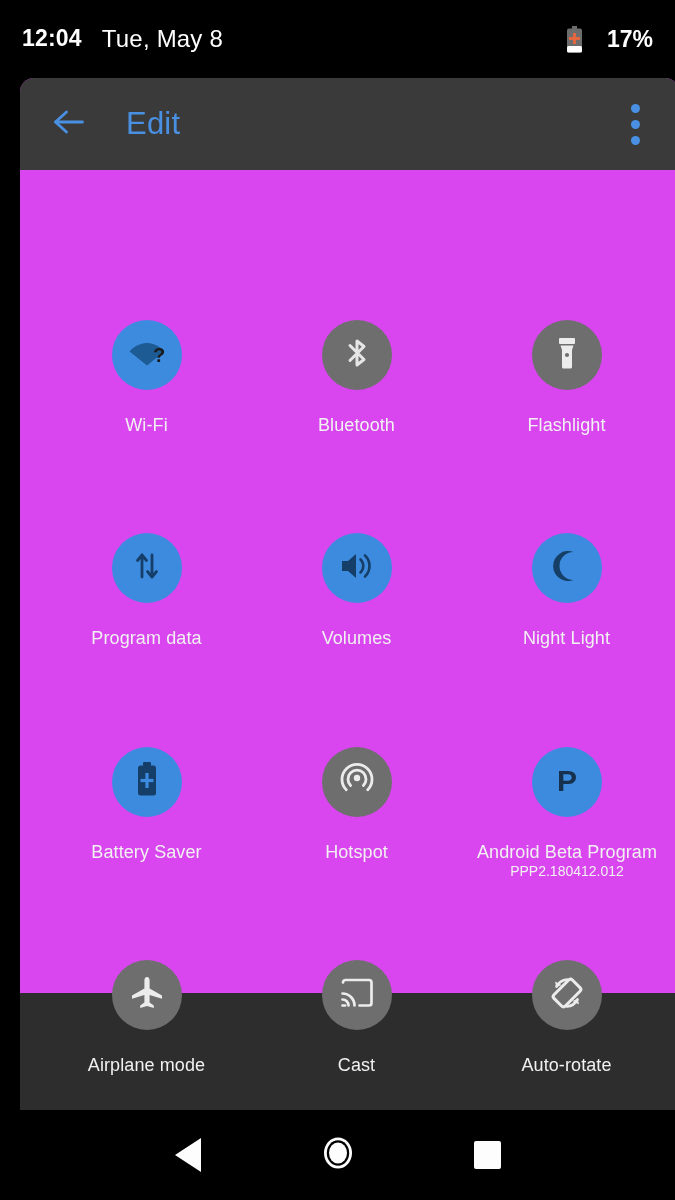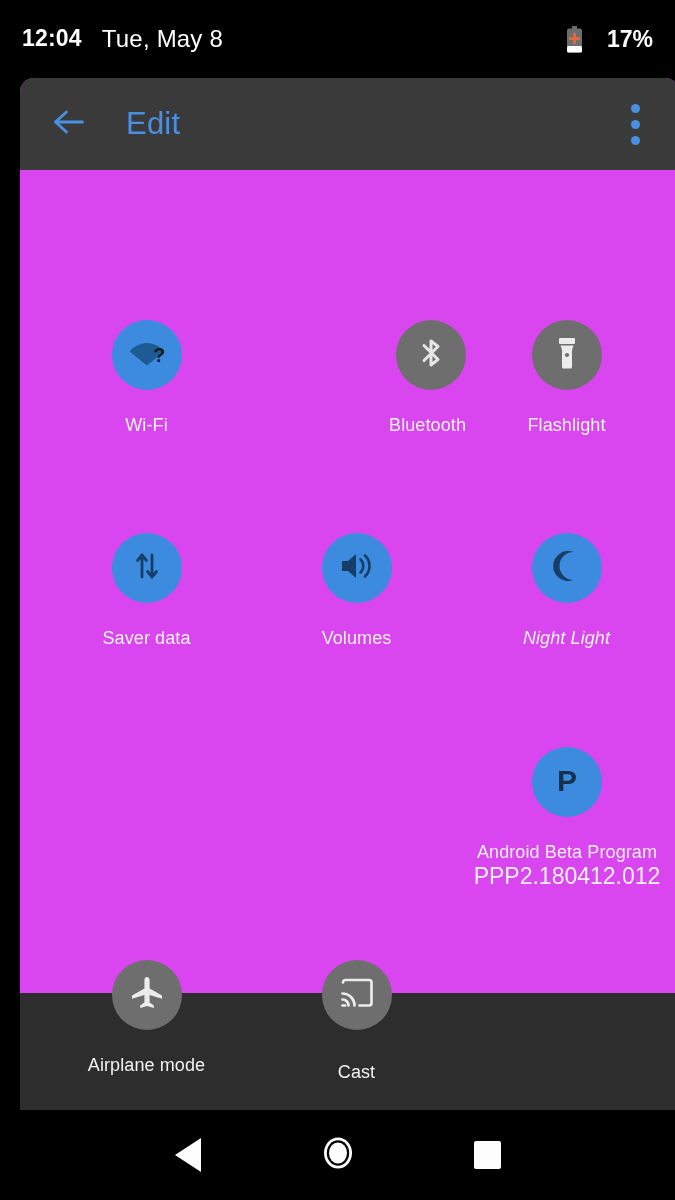--- a/index.html
+++ b/index.html
@@ -97,21 +97,21 @@
     margin-top:25px;
     color:#f1f1f1;
     font-size:18px;
     text-align:center;
     line-height:1.18;
     letter-spacing:0.1px;
     white-space:nowrap;
   }
   .tile-sub {
     color:#f1f1f1;
-    font-size:23px;
+    font-size:14px;
     text-align:right;
     line-height:1.18;
     white-space:nowrap;
   }
   .tile.wide { width:290px; }
 
   
   #navbar {
     position:absolute; left:0; bottom:0;
     width:675px; height:90px;
@@ -188,21 +188,21 @@
           <span>
             <svg width="42" height="42" viewBox="0 0 42 42">
               <path d="M21 11 C12.5 11 6 16.5 3.6 19.4 L21 33.5 L38.4 19.4 C36 16.5 29.5 11 21 11 Z" fill="#1d5b95"></path>
               <text x="27" y="30" font-family="Liberation Sans, sans-serif" font-size="20" font-weight="bold" fill="#1b1b1b">?</text>
             </svg>
           </span>
         </div>
         <div class="tile-label">Wi-Fi</div>
       </div>
 
-      <div class="tile" style="left:227px; top:150px;align-items:flex-end;">
+      <div class="tile" style="left:227px; top:150px;">
         <div class="tile-circle off">
           <span>
             <svg width="38" height="38" viewBox="0 0 38 38">
               <path d="M12 11.5 L26 25.5 L19 31 L19 7 L26 12.5 L12 26.5" fill="none" stroke="#e6e6e6" stroke-width="3" stroke-linecap="round" stroke-linejoin="round"></path>
             </svg>
           </span>
         </div>
         <div class="tile-label">Bluetooth</div>
       </div>
 
@@ -221,48 +221,73 @@
 
       <div class="tile" style="left:17px;  top:363px;">
         <div class="tile-circle on">
           <span>
             <svg width="36" height="38" viewBox="0 0 36 38">
               <path d="M13 30 V8 M13 8 L8.5 13.5 M13 8 L17.5 13.5" fill="none" stroke="#153f68" stroke-width="2.8" stroke-linecap="round" stroke-linejoin="round"></path>
               <path d="M23 8 V30 M23 30 L18.5 24.5 M23 30 L27.5 24.5" fill="none" stroke="#153f68" stroke-width="2.8" stroke-linecap="round" stroke-linejoin="round"></path>
             </svg>
           </span>
         </div>
-        <div class="tile-label">Saver data</div>
+        <div class="tile-label">Program data</div>
       </div>
 
       <div class="tile" style="left:227px; top:363px;">
         <div class="tile-circle on">
           <span>
             <svg width="40" height="38" viewBox="0 0 40 38">
               <path d="M5 14 H11 L19 7 V31 L11 24 H5 Z" fill="#153f68"></path>
               <path d="M23.5 12.5 a9 9 0 0 1 0 13" fill="none" stroke="#153f68" stroke-width="2.6" stroke-linecap="round"></path>
               <path d="M28 8.5 a14.5 14.5 0 0 1 0 21" fill="none" stroke="#153f68" stroke-width="2.6" stroke-linecap="round"></path>
             </svg>
           </span>
         </div>
         <div class="tile-label">Volumes</div>
       </div>
 
-      <div class="tile" style="left:437px; top:363px;font-style:italic;">
+      <div class="tile" style="left:437px; top:363px;">
         <div class="tile-circle on">
           <span>
             <svg width="38" height="38" viewBox="0 0 38 38">
               <path d="M25.5 5 A15 15 0 1 0 25.5 33 A12.2 12.2 0 0 1 25.5 5 Z" fill="#163f67"></path>
             </svg>
           </span>
         </div>
         <div class="tile-label">Night Light</div>
       </div>
 
-
+      <div class="tile" style="left:17px;  top:577px;">
+        <div class="tile-circle on">
+          <span>
+            <svg width="30" height="40" viewBox="0 0 30 40">
+              <rect x="11" y="2" width="8" height="4" rx="1" fill="#153f68"></rect>
+              <rect x="6" y="5.5" width="18" height="30" rx="2.5" fill="#153f68"></rect>
+              <rect x="13.4" y="13" width="3.2" height="15" fill="#3d8bdf"></rect>
+              <rect x="8.5" y="18.9" width="13" height="3.2" fill="#3d8bdf"></rect>
+            </svg>
+          </span>
+        </div>
+        <div class="tile-label">Battery Saver</div>
+      </div>
+
+      <div class="tile" style="left:227px; top:577px;">
+        <div class="tile-circle off">
+          <span>
+            <svg width="40" height="40" viewBox="0 0 40 40">
+              <circle cx="20" cy="18" r="3.2" fill="#ececec"></circle>
+              <path d="M13.6 25.5 a9 9 0 1 1 12.8 0" fill="none" stroke="#ececec" stroke-width="2.8" stroke-linecap="round"></path>
+              <path d="M9.3 29.8 a15 15 0 1 1 21.4 0" fill="none" stroke="#ececec" stroke-width="2.8" stroke-linecap="round"></path>
+            </svg>
+          </span>
+        </div>
+        <div class="tile-label">Hotspot</div>
+      </div>
 
       <div class="tile wide" style="left:402px; top:577px;">
         <div class="tile-circle on">
           <span>
             <svg width="36" height="40" viewBox="0 0 36 40">
               <text x="8" y="31" font-family="Liberation Sans, sans-serif" font-size="30" font-weight="bold" fill="#15314d">P</text>
             </svg>
           </span>
         </div>
         <div class="tile-label">Android Beta Program</div>
@@ -273,34 +298,50 @@
         <div class="tile-circle off">
           <span>
             <svg width="38" height="38" viewBox="0 0 38 38">
               <path d="M19 3 c1.7 0 2.6 1.6 2.6 3.4 v8.2 L34 21.5 v3.2 l-12.4 -3.6 v7.4 l4.2 3.1 v2.4 L19 32 l-6.8 2 v-2.4 l4.2 -3.1 v-7.4 L4 24.7 v-3.2 l12.4 -6.9 V6.4 C16.4 4.6 17.3 3 19 3 Z" fill="#ececec"></path>
             </svg>
           </span>
         </div>
         <div class="tile-label">Airplane mode</div>
       </div>
 
-      <div class="tile" style="left:227px; top:790px;gap:7px;">
+      <div class="tile" style="left:227px; top:790px;">
         <div class="tile-circle off">
           <span>
             <svg width="38" height="34" viewBox="0 0 38 34">
               <path d="M5 6.5 a2.5 2.5 0 0 1 2.5 -2.5 H31 a2.5 2.5 0 0 1 2.5 2.5 V27 a2.5 2.5 0 0 1 -2.5 2.5 H21.5" fill="none" stroke="#ececec" stroke-width="2.7" stroke-linecap="round" stroke-linejoin="round"></path>
               <path d="M4.5 29.5 h2.6" fill="none" stroke="#ececec" stroke-width="2.7" stroke-linecap="round"></path>
               <path d="M4.5 23.5 a6 6 0 0 1 6 6" fill="none" stroke="#ececec" stroke-width="2.7" stroke-linecap="round"></path>
               <path d="M4.5 17.5 a12 12 0 0 1 12 12" fill="none" stroke="#ececec" stroke-width="2.7" stroke-linecap="round"></path>
             </svg>
           </span>
         </div>
         <div class="tile-label">Cast</div>
       </div>
 
+      <div class="tile" style="left:437px; top:790px;">
+        <div class="tile-circle off">
+          <span>
+            <svg width="40" height="40" viewBox="0 0 40 40">
+              <g transform="rotate(45 20 20)">
+                <rect x="12" y="7" width="16" height="26" rx="2.6" fill="none" stroke="#ececec" stroke-width="3"></rect>
+              </g>
+              <path d="M9.5 13.5 A13.5 13.5 0 0 1 20 6.5" fill="none" stroke="#ececec" stroke-width="2.7" stroke-linecap="round"></path>
+              <path d="M30.5 26.5 A13.5 13.5 0 0 1 20 33.5" fill="none" stroke="#ececec" stroke-width="2.7" stroke-linecap="round"></path>
+              <path d="M8 8.5 L9.3 14.2 L14.6 12" fill="#ececec"></path>
+              <path d="M32 31.5 L30.7 25.8 L25.4 28" fill="#ececec"></path>
+            </svg>
+          </span>
+        </div>
+        <div class="tile-label">Auto-rotate</div>
+      </div>
 
     </div>
   </div>
 
   <div id="navbar">
     <div class="nav-btn">
       <span id="nav-back-tri"></span>
     </div>
     <div class="nav-btn">
       <span>

